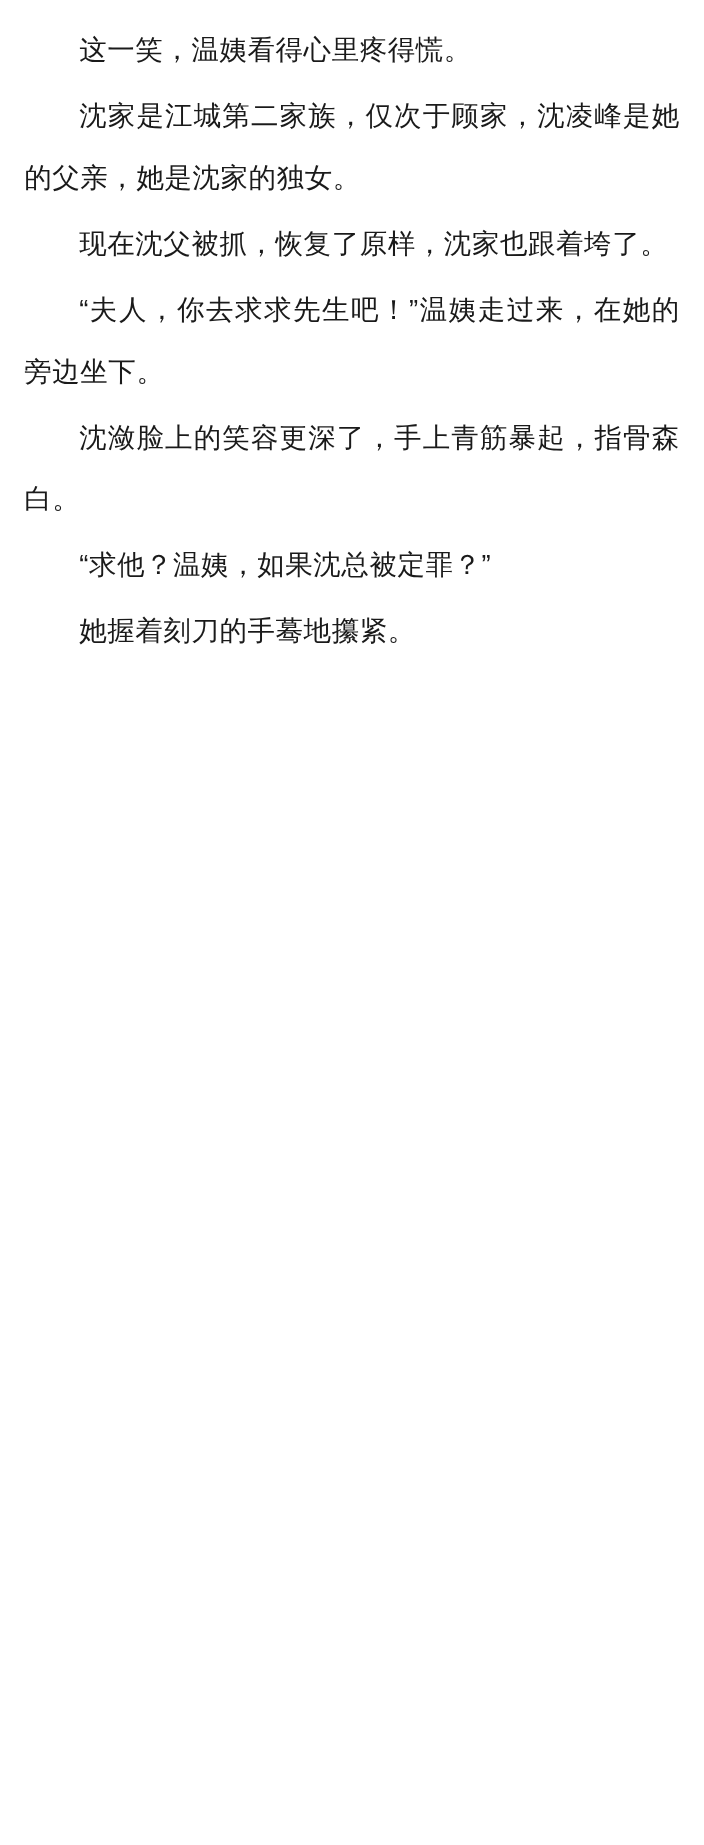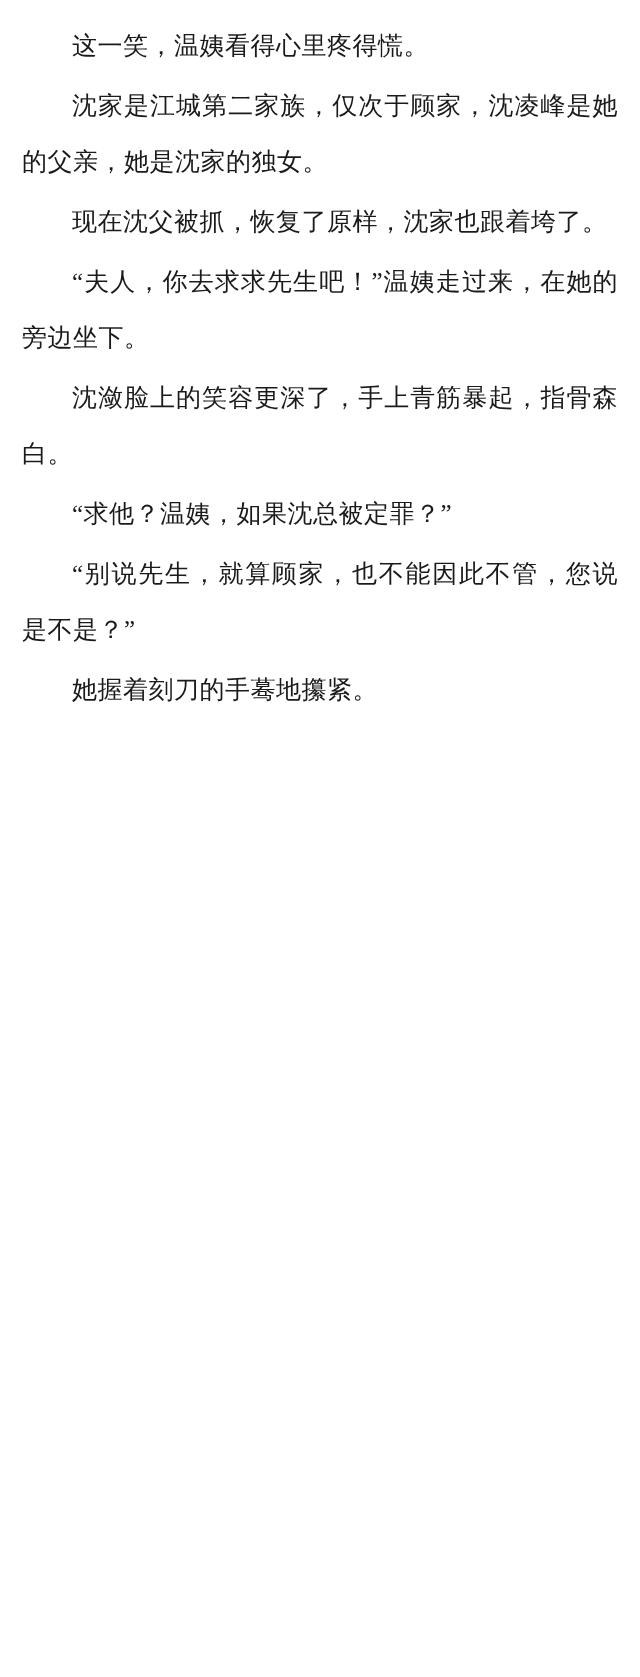--- a/index.html
+++ b/index.html
@@ -10,21 +10,20 @@
   body {
     width: 640px;
     min-height: 1677px;
     font-family: "Liberation Sans", "DejaVu Sans", sans-serif;
     color: #1a1a1a;
   }
   #reader {
     width: 640px;
     box-sizing: border-box;
     padding: 18px 22px 24px 22px;
-    font-family: Liberation Serif, serif;
   }
   .para {
     font-size: 25px;
     line-height: 56px;
     text-indent: 2em;
     margin: 0 0 4px 0;
     letter-spacing: 0.5px;
     text-align: justify;
     color: #1a1a1a;
     word-break: break-all;
@@ -33,15 +32,14 @@
 </head>
 <body>
 
 <div id="reader">
   <p class="para">这一笑，温姨看得心里疼得慌。</p>
   <p class="para">沈家是江城第二家族，仅次于顾家，沈凌峰是她的父亲，她是沈家的独女。</p>
   <p class="para">现在沈父被抓，恢复了原样，沈家也跟着垮了。</p>
   <p class="para">“夫人，你去求求先生吧！”温姨走过来，在她的旁边坐下。</p>
   <p class="para">沈潋脸上的笑容更深了，手上青筋暴起，指骨森白。</p>
   <p class="para">“求他？温姨，如果沈总被定罪？”</p>
-  <p class="para">“别说先生，就算顾家，也不能因此不管，您说是不是？”</p>
   <p class="para">她握着刻刀的手蓦地攥紧。</p>
 </div>
 
 </body></html>

